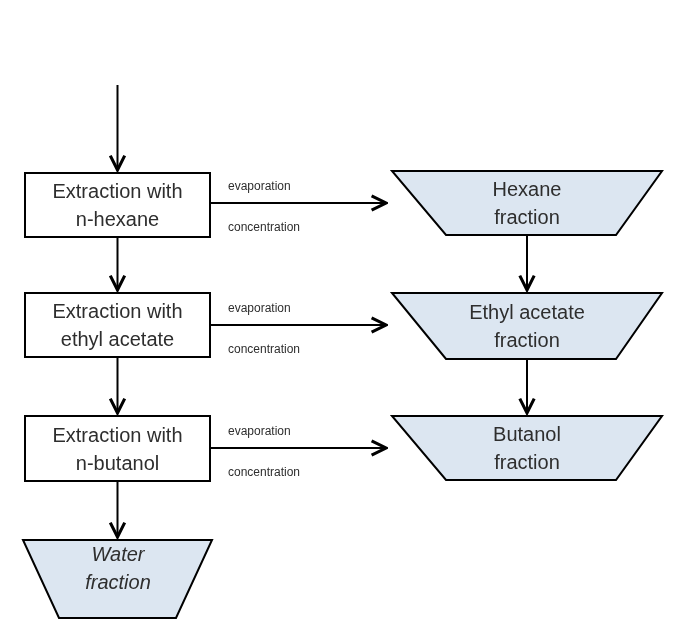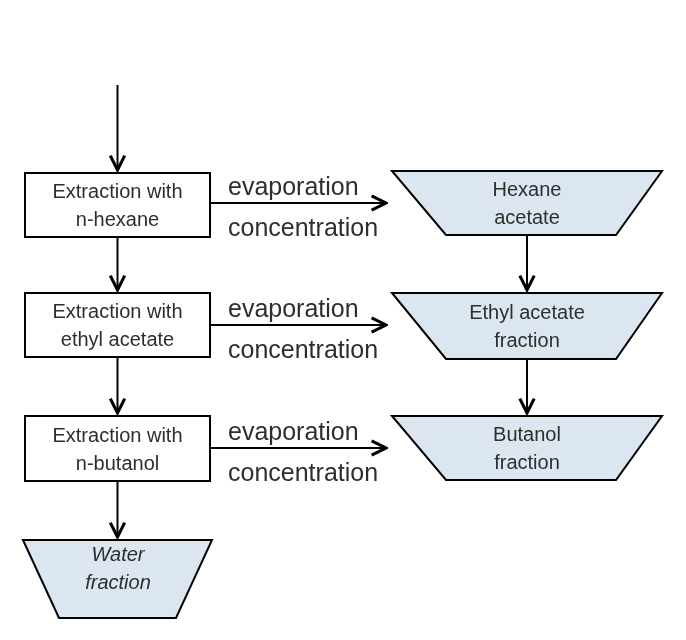--- a/index.html
+++ b/index.html
@@ -58,21 +58,21 @@
     justify-content: center;
     text-align: center;
     font-size: 20px;
     line-height: 28px;
     color: var(--text);
     white-space: pre-line;
     pointer-events: none;
   }
   .alabel {
     position: absolute;
-    font-size: 25px;
+    font-size: 12px;
     line-height: 24px;
     height: 24px;
     color: var(--text);
     white-space: nowrap;
   }
 </style>
 </head>
 <body>
 
 <div id="stage">
@@ -103,21 +103,21 @@
   </svg>
 
   <div class="pbox" style="left:24px; top:172px; width:187px; height:66px;">Extraction with
 n-hexane</div>
   <div class="pbox" style="left:24px; top:292px; width:187px; height:66px;">Extraction with
 ethyl acetate</div>
   <div class="pbox" style="left:24px; top:415px; width:187px; height:67px;">Extraction with
 n-butanol</div>
 
   <div class="flabel" style="left:397px; top:175px; width:260px; height:56px;">Hexane
-acetate</div>
+fraction</div>
   <div class="flabel" style="left:397px; top:298px; width:260px; height:56px;">Ethyl acetate
 fraction</div>
   <div class="flabel" style="left:397px; top:420px; width:260px; height:56px;">Butanol
 fraction</div>
   <div class="flabel" style="left:18px; top:540px; width:200px; height:56px;font-style:italic;">Water
 fraction</div>
 
   <div class="alabel" style="left:228px; top:174px;">evaporation</div>
   <div class="alabel" style="left:228px; top:215px;">concentration</div>
 

